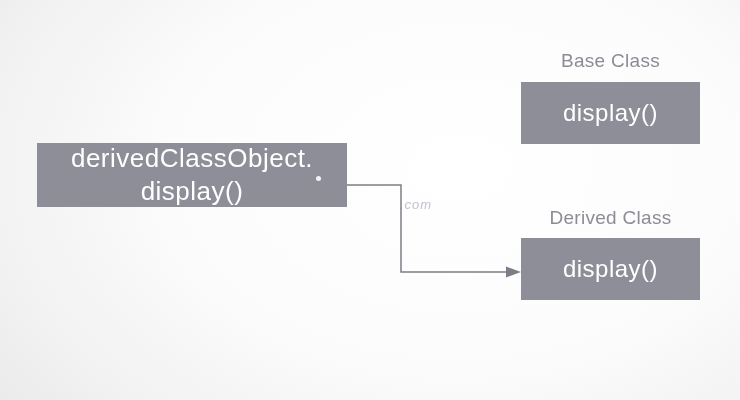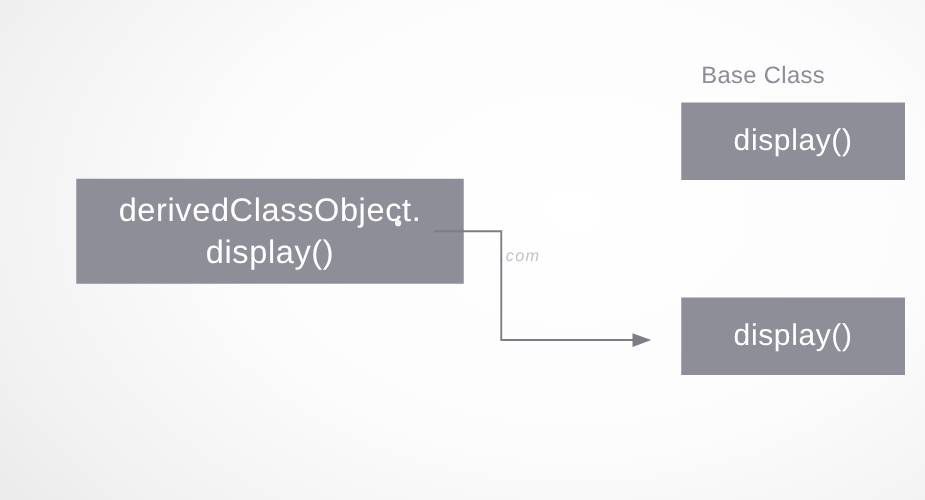--- a/index.html
+++ b/index.html
@@ -18,27 +18,26 @@
   .box {
     position: absolute;
     background: #8e8e99;
     color: #ffffff;
     display: flex;
     flex-direction: column;
     align-items: center;
     justify-content: center;
     text-align: center;
     z-index: 1;
-    margin-left: 24px;
   }
   .caller-box {
     left: 37px;
     top: 143px;
     width: 310px;
-    height: 84px;
+    height: 64px;
     font-size: 26px;
     line-height: 33px;
     letter-spacing: 0.5px;
   }
   .base-box {
     left: 521px;
     top: 82px;
     width: 179px;
     height: 62px;
     font-size: 24px;
@@ -126,15 +125,16 @@
   </div>
 
   <div class="box caller-box">
     <div>derivedClassObject.</div>
     <div>display()</div>
   </div>
 
   <div class="class-label base-label">Base Class</div>
   <div class="box base-box">display()</div>
 
+  <div class="class-label derived-label">Derived Class</div>
   <div class="box derived-box">display()</div>
 
 </div>
 
 </body></html>

